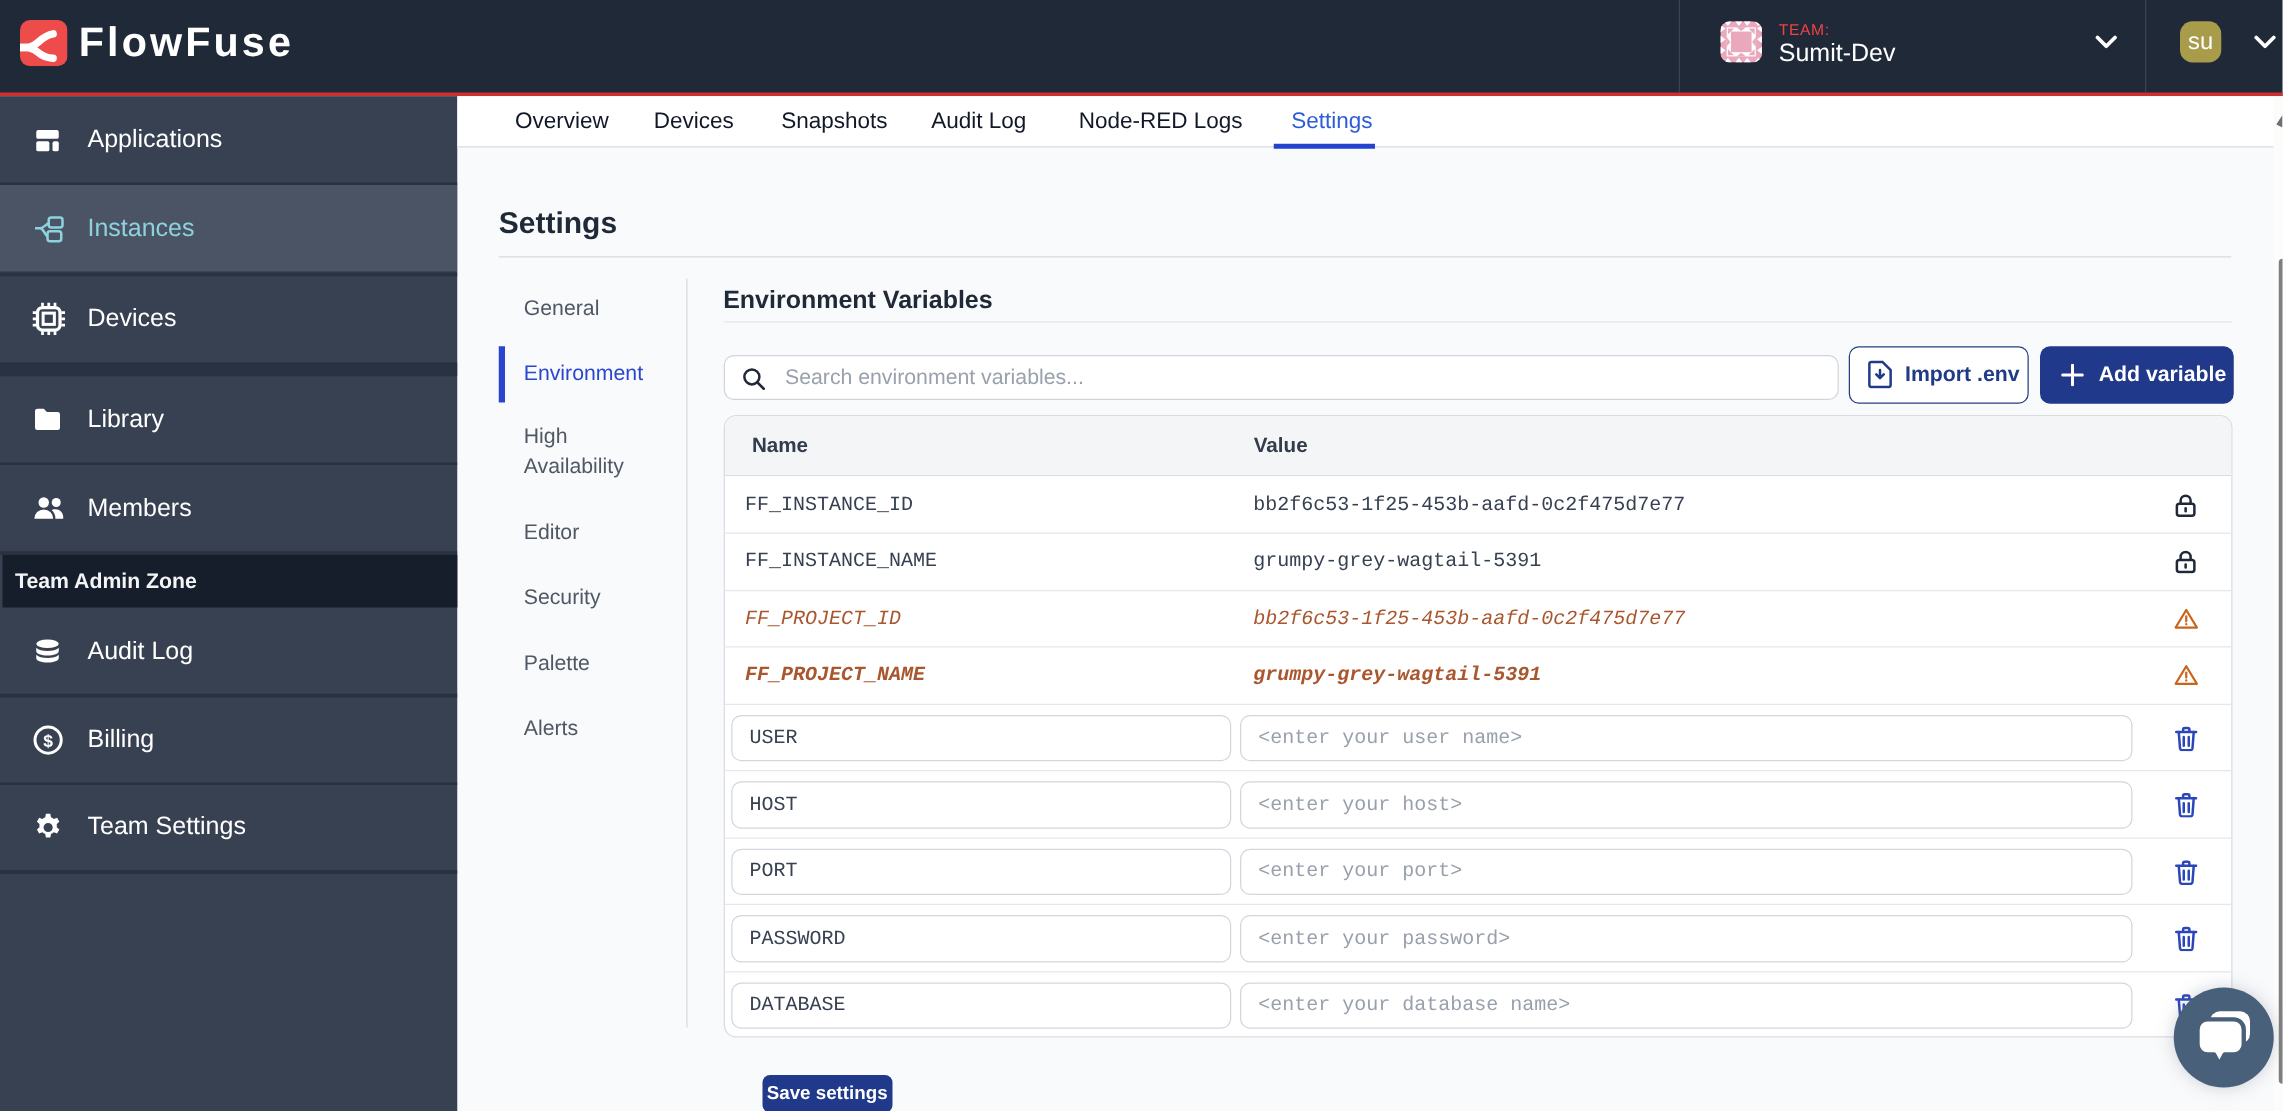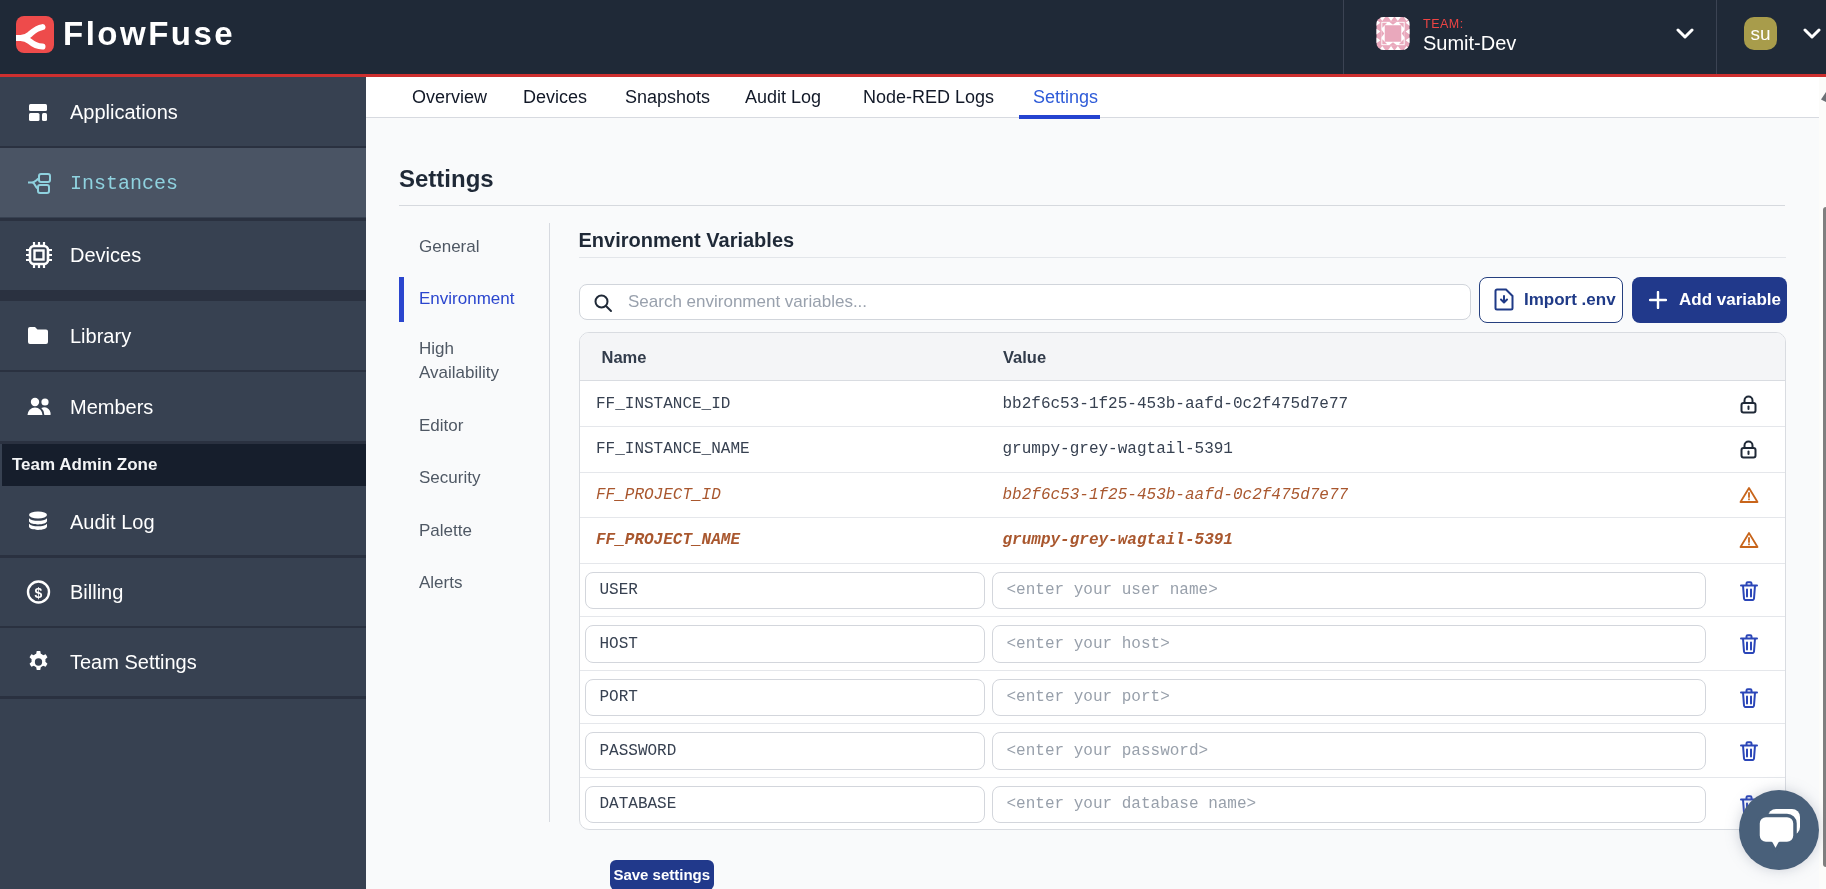--- a/index.html
+++ b/index.html
@@ -131,21 +131,21 @@
 <div id="sidebar">
   <div class="sitem" style="top:0px;">
     <svg width="24" height="24" viewBox="0 0 24 24" fill="#fff">
       <rect x="3" y="4" width="18" height="7" rx="1.5"></rect>
       <rect x="3" y="13" width="10.5" height="8" rx="1.5"></rect>
       <rect x="16" y="13" width="5" height="8" rx="1.5"></rect>
     </svg>
     <span class="slbl">Applications</span>
   </div>
   <div class="sborder" style="top:69px; height:2px;"></div>
-  <div class="sitem" style="top:71px; background:#4A5464;font-family:Liberation Mono, monospace;">
+  <div class="sitem" style="top:71px; background:#4A5464;">
     <svg width="26" height="26" viewBox="0 0 26 26" fill="none" stroke="#8FD2DF" stroke-width="2">
       <rect x="13" y="4" width="11" height="8" rx="2"></rect>
       <rect x="12" y="15" width="11" height="8" rx="2"></rect>
       <path d="M2,12.5 H6 C9,12.5 10,10 13,8.5 M2,12.5 H6 C9,12.5 9,17 12,19"></path>
     </svg>
     <span class="slbl" style="color:#8FD2DF;">Instances</span>
   </div>
   <div class="sborder" style="top:141px; height:2.5px;"></div>
   <div class="sitem" style="top:143.5px;">
     <svg width="26" height="26" viewBox="0 0 26 26">

